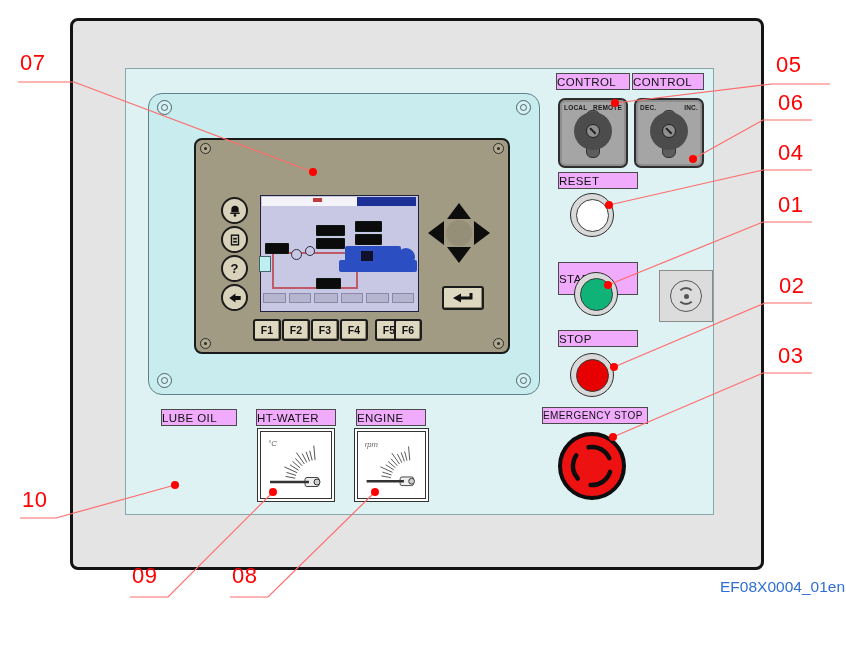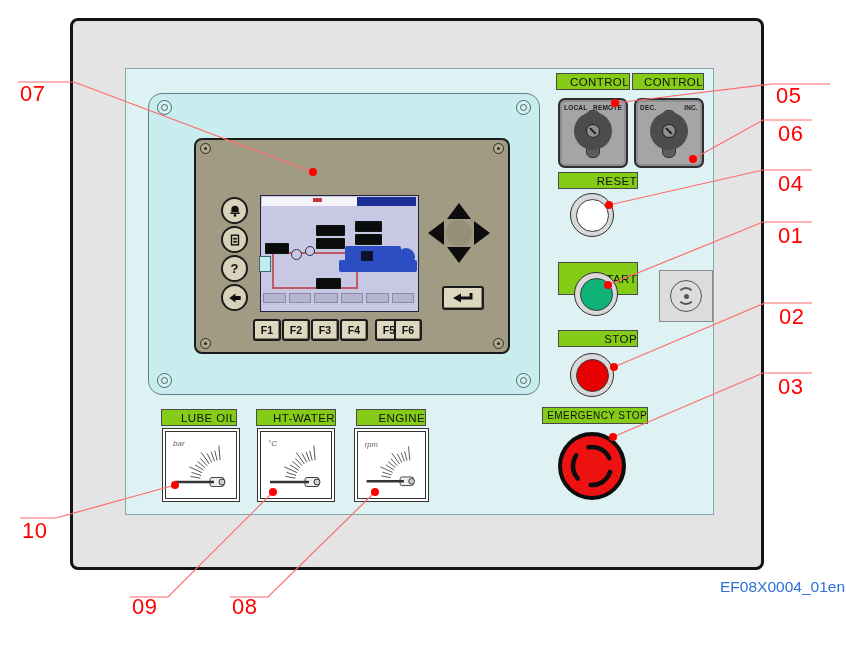--- a/index.html
+++ b/index.html
@@ -28,38 +28,38 @@
   .vbox{background:#0b0b0b;border-radius:1px;box-shadow:inset 0 0 2px #2bff9a33;}
   .pipe{border:2px solid #c05a66;background:transparent;}
   .pumpc{border:1.5px solid #2c2c40;border-radius:50%;background:#c9c8e4;}
   .engine{background:#2b4fc2;border-radius:2px;}
   .inlet{background:#bdeef0;border:1px solid #44666e;}
   .softkey{top:97px;height:10px;background:#b5b5cf;border:1px solid #8a8aa8;box-sizing:border-box;}
   .fkey{width:24px;height:18px;background:#ded8c0;border:2px solid #1c1c1c;border-radius:3px;display:flex;align-items:center;justify-content:center;
     font-size:10.5px;font-weight:700;color:#111;box-shadow:inset -1px -1px 0 #8d876f;}
   .enterkey{left:246px;top:146px;width:38px;height:20px;background:#ded8c0;border:2px solid #1c1c1c;border-radius:3px;display:flex;align-items:center;justify-content:center;box-shadow:inset -1px -1px 0 #8d876f;}
   
-  .label-box{background:#84cc16;border:1px solid #4a4a4a;display:flex;align-items:center;justify-content:flex-end;
+  .label-box{background:#f0abfc;border:1px solid #4a4a4a;display:flex;align-items:center;justify-content:flex-start;
     font-size:11.5px;color:#111;letter-spacing:0.4px;box-sizing:border-box;}
   .switch{width:70px;height:70px;background:#a5a5a5;border:2px solid #2e2e2e;border-radius:7px;box-sizing:border-box;box-shadow:inset 0 0 0 2px #8e8e8e;}
   .sw-label{position:absolute;top:4px;font-size:6.5px;font-weight:700;color:#1a1a1a;letter-spacing:0.2px;}
   .knob-circle{position:absolute;left:50%;top:31px;transform:translate(-50%,-50%);width:38px;height:38px;border-radius:50%;background:#4c4c4c;}
   .knob-handle{position:absolute;left:50%;top:10px;transform:translateX(-50%);width:14px;height:48px;border-radius:6px;background:#5d5d5d;border:1px solid #333;box-sizing:border-box;}
   .knob-screw{position:absolute;left:50%;top:31px;transform:translate(-50%,-50%);width:12px;height:12px;border-radius:50%;background:#8f8f8f;border:1px solid #1f1f1f;display:flex;align-items:center;justify-content:center;}
   .knob-screw span{display:block;width:8px;height:1.5px;background:#1f1f1f;transform:rotate(45deg);}
   .ring{border-radius:50%;background:#d9d9d9;border:1.5px solid #2e2e2e;display:flex;align-items:center;justify-content:center;width:44px;height:44px;box-sizing:border-box;}
   .pbtn{border-radius:50%;width:33px;height:33px;border:1px solid #3a3a3a;box-sizing:border-box;}
   .latch{left:659px;top:270px;width:52px;height:50px;background:#dcdcdc;border:1px solid #8a8a8a;display:flex;align-items:center;justify-content:center;}
   .latch-outer{width:30px;height:30px;border:1.5px solid #555;border-radius:50%;display:flex;align-items:center;justify-content:center;}
   .latch-mid{width:18px;height:18px;border:2.5px solid transparent;border-top-color:#555;border-bottom-color:#555;border-radius:50%;display:flex;align-items:center;justify-content:center;box-sizing:border-box;}
   .latch-dot{width:5px;height:5px;background:#555;border-radius:50%;}
   
   .gauge{width:70px;height:66px;background:#ffffff;border:1px solid #333;box-shadow:0 0 0 2px #fff, 0 0 0 3px #333;}
   
-  .callout{font-size:22px;color:#ff0000;line-height:1;letter-spacing:0.5px;margin-top:31px;}
+  .callout{font-size:22px;color:#ff0000;line-height:1;letter-spacing:0.5px;}
   .figref{font-size:15.5px;color:#2f6fd6;}
   .figcaption{font-size:17px;font-style:italic;color:#0a0a0a;}
 </style>
 </head>
 <body>
 
 <div id="stage">
 
   <div class="abs enclosure"></div>
   <div class="abs innerpanel"></div>
@@ -253,41 +253,20 @@
   <div class="abs label-box" style="left:161px;top:409px;width:76px;height:17px;">
     <span>LUBE OIL</span>
   </div>
   <div class="abs label-box" style="left:256px;top:409px;width:80px;height:17px;">
     <span>HT-WATER</span>
   </div>
   <div class="abs label-box" style="left:356px;top:409px;width:70px;height:17px;">
     <span>ENGINE</span>
   </div>
 
-  <div class="abs gauge" style="left:165px;top:431px;">
-    <svg width="70" height="66" viewBox="0 0 70 66">
-      <text x="7" y="14" font-size="8" font-style="italic" fill="#666">bar</text>
-      <g stroke="#555" stroke-width="1">
-        <line x1="54.1" y1="28.1" x2="52.8" y2="13.6"></line>
-          <line x1="51.2" y1="28.5" x2="48.7" y2="18.8"></line>
-        <line x1="48.5" y1="29.3" x2="45.1" y2="19.9"></line>
-          <line x1="45.8" y1="30.5" x2="41.2" y2="21.6"></line>
-        <line x1="43.4" y1="32.0" x2="35.3" y2="20.5"></line>
-          <line x1="41.1" y1="33.8" x2="34.4" y2="26.4"></line>
-        <line x1="39.1" y1="35.9" x2="31.5" y2="29.4"></line>
-          <line x1="37.5" y1="38.2" x2="29.0" y2="32.8"></line>
-        <line x1="36.1" y1="40.7" x2="23.4" y2="34.9"></line>
-          <line x1="35.0" y1="43.4" x2="25.5" y2="40.4"></line>
-        <line x1="34.3" y1="46.2" x2="24.5" y2="44.4"></line>
-      </g>
-      <rect x="44" y="45.5" width="14" height="9" rx="2" fill="#eee" stroke="#444"></rect>
-      <line x1="9" y1="50" x2="48" y2="50" stroke="#333" stroke-width="2.4"></line>
-      <circle cx="56" cy="50" r="3" fill="#cfcfcf" stroke="#333"></circle>
-    </svg>
-  </div>
   <div class="abs gauge" style="left:260px;top:431px;">
     <svg width="70" height="66" viewBox="0 0 70 66">
       <text x="7" y="14" font-size="8" font-style="italic" fill="#666">°C</text>
       <g stroke="#555" stroke-width="1">
         <line x1="54.1" y1="28.1" x2="52.8" y2="13.6"></line>
           <line x1="51.2" y1="28.5" x2="48.7" y2="18.8"></line>
         <line x1="48.5" y1="29.3" x2="45.1" y2="19.9"></line>
           <line x1="45.8" y1="30.5" x2="41.2" y2="21.6"></line>
         <line x1="43.4" y1="32.0" x2="35.3" y2="20.5"></line>
           <line x1="41.1" y1="33.8" x2="34.4" y2="26.4"></line>

